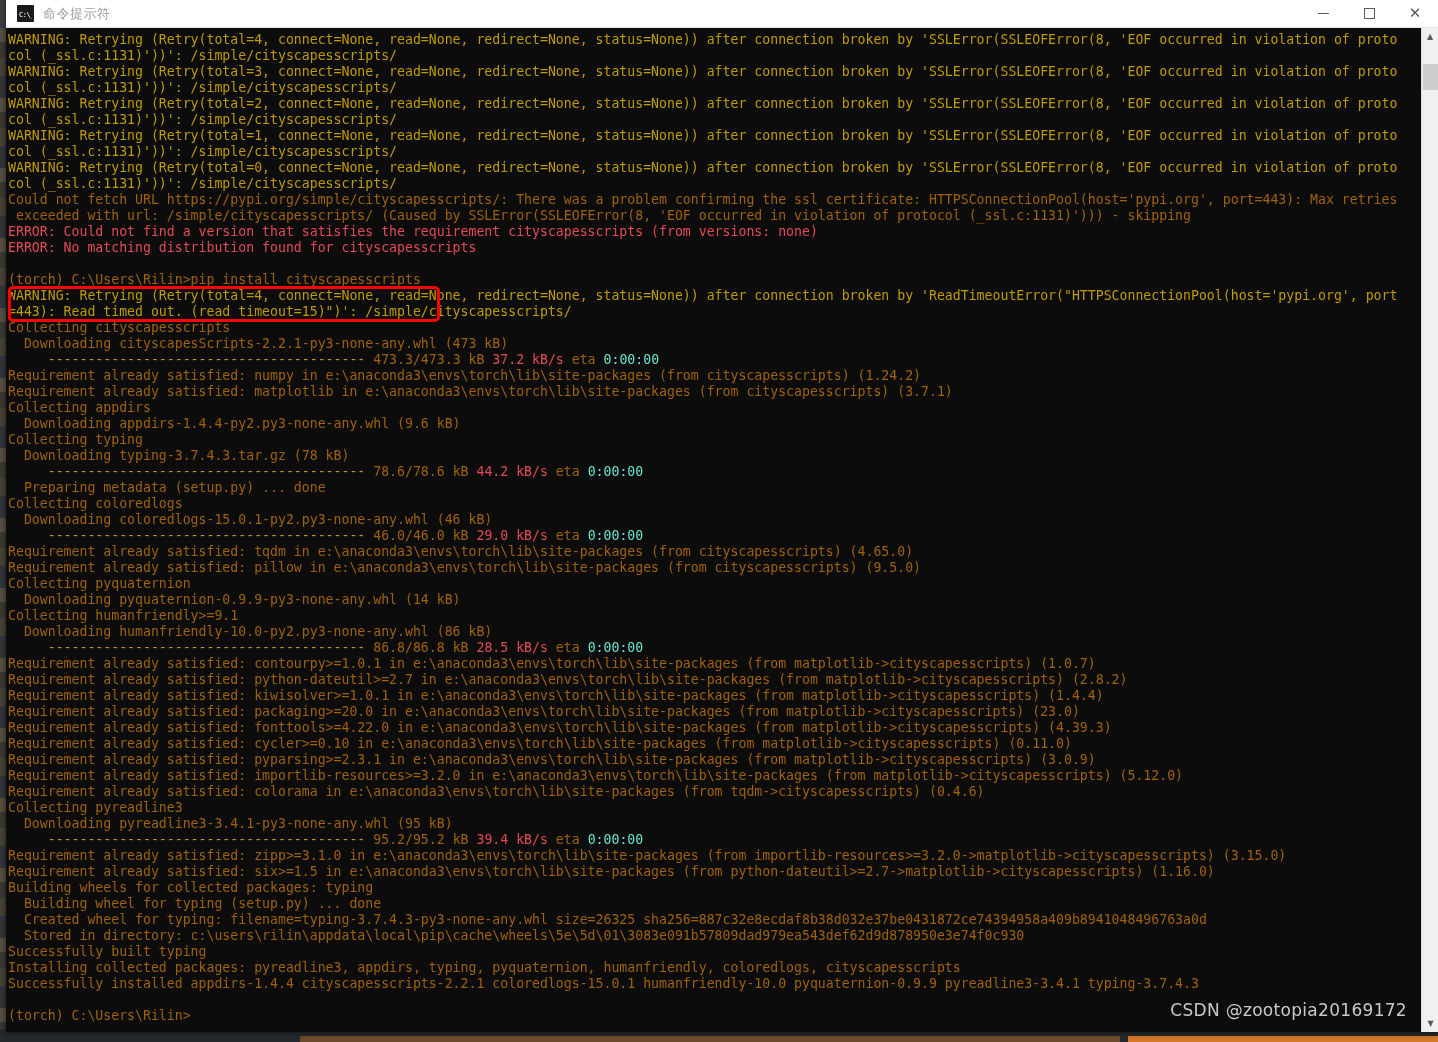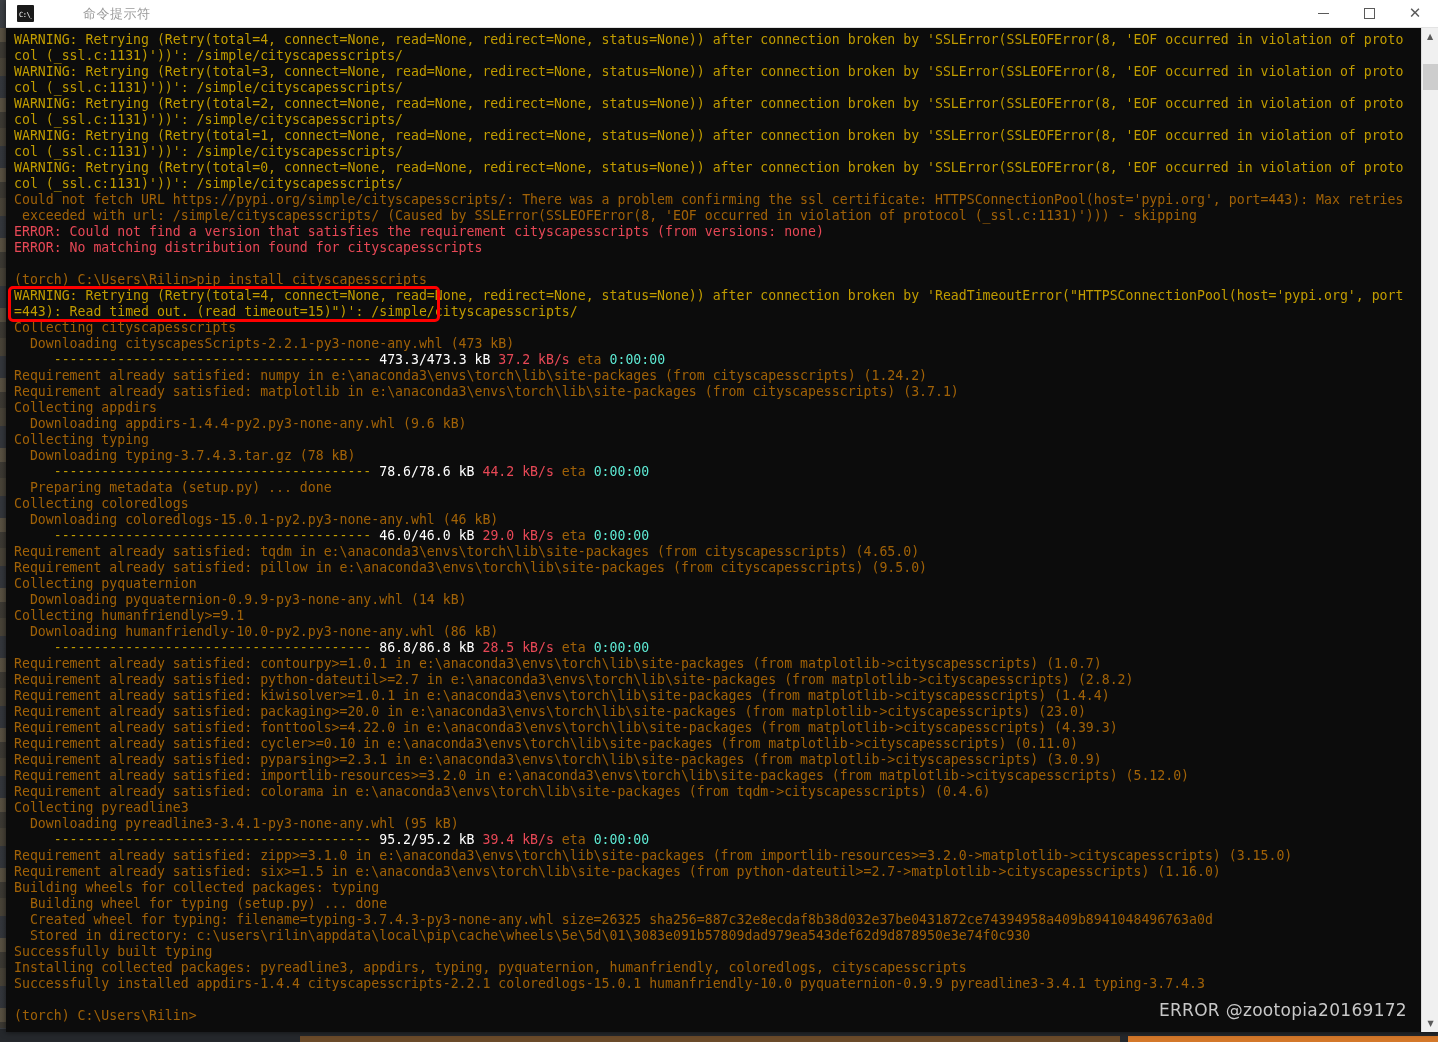--- a/index.html
+++ b/index.html
@@ -50,21 +50,20 @@
   #cmd-window {
     position: absolute; left: 6px; top: 0; width: 1432px; height: 1032px;
     background: #0c0c0c;
     box-shadow: 0 0 6px rgba(0,0,0,.6);
     display: flex; flex-direction: column;
   }
   #titlebar {
     height: 28px; background: #ffffff; flex: 0 0 28px;
     display: flex; align-items: center; position: relative;
     border-bottom: 1px solid #e3e3e3;
-    gap: 40px;
   }
   #title-icon {
     width: 17px; height: 17px; margin-left: 11px; margin-right: 9px;
     background: #ffffff; border: 2px solid #1a1a1a; border-radius: 1px;
     position: relative; overflow: hidden;
   }
   #title-icon::before {
     content: ""; position: absolute; left: 0; top: 0; right: 0; height: 4px;
     background: #1a1a1a;
   }
@@ -87,36 +86,36 @@
   #btn-max { right: 46px; }
   #btn-close { right: 0px; }
   .glyph-min { width: 11px; height: 1px; background: #5a5a5a; display:block; }
   .glyph-max { width: 11px; height: 11px; border: 1px solid #5a5a5a; display:block; }
   .glyph-close { font-size: 15px; color:#5a5a5a; line-height: 1; }
 
   
   #console-wrap { flex: 1; position: relative; display: flex; min-height: 0; }
   #console {
     flex: 1; background: #0c0c0c; position: relative;
-    overflow: hidden; padding: 4px 0 0 6px;
+    overflow: hidden; padding: 4px 0 0 0;
   }
   #console-lines {
     font-family: "DejaVu Sans Mono", monospace;
     font-size: 13.2px;
     line-height: 16px;
     letter-spacing: 0px;
     white-space: pre;
     color: #cccccc;
     padding-left: 2px;
   }
   .ln { height: 16px; white-space: pre; }
   .c-white  { color: #a16207; }
   .c-yellow { color: #c19c00; }
   .c-red    { color: #e74856; margin-top: 44px; }
-  .c-green  { color: #ffffff; }
+  .c-green  { color: #a16207; }
   .c-cyan   { color: #5eead4; }
 
   
   #scrollbar {
     width: 17px; background: #f0f0f0; position: relative; flex: 0 0 17px;
     border-left: 1px solid #dcdcdc;
   }
   #sb-up {
     height: 17px; display: flex; align-items: center; justify-content: center;
     font-size: 8px; color: #5a5a5a; font-family: "DejaVu Sans", sans-serif;
@@ -177,21 +176,21 @@
     </div>
   </div>
 
   <div id="console-wrap">
 
     <div id="console">
       <div id="console-lines"><div class="ln"><span class="c-yellow">WARNING: Retrying (Retry(total=4, connect=None, read=None, redirect=None, status=None)) after connection broken by 'SSLError(SSLEOFError(8, 'EOF occurred in violation of proto</span></div><div class="ln"><span class="c-yellow">col (_ssl.c:1131)'))': /simple/cityscapesscripts/</span></div><div class="ln"><span class="c-yellow">WARNING: Retrying (Retry(total=3, connect=None, read=None, redirect=None, status=None)) after connection broken by 'SSLError(SSLEOFError(8, 'EOF occurred in violation of proto</span></div><div class="ln"><span class="c-yellow">col (_ssl.c:1131)'))': /simple/cityscapesscripts/</span></div><div class="ln"><span class="c-yellow">WARNING: Retrying (Retry(total=2, connect=None, read=None, redirect=None, status=None)) after connection broken by 'SSLError(SSLEOFError(8, 'EOF occurred in violation of proto</span></div><div class="ln"><span class="c-yellow">col (_ssl.c:1131)'))': /simple/cityscapesscripts/</span></div><div class="ln"><span class="c-yellow">WARNING: Retrying (Retry(total=1, connect=None, read=None, redirect=None, status=None)) after connection broken by 'SSLError(SSLEOFError(8, 'EOF occurred in violation of proto</span></div><div class="ln"><span class="c-yellow">col (_ssl.c:1131)'))': /simple/cityscapesscripts/</span></div><div class="ln"><span class="c-yellow">WARNING: Retrying (Retry(total=0, connect=None, read=None, redirect=None, status=None)) after connection broken by 'SSLError(SSLEOFError(8, 'EOF occurred in violation of proto</span></div><div class="ln"><span class="c-yellow">col (_ssl.c:1131)'))': /simple/cityscapesscripts/</span></div><div class="ln"><span class="c-white">Could not fetch URL https://pypi.org/simple/cityscapesscripts/: There was a problem confirming the ssl certificate: HTTPSConnectionPool(host='pypi.org', port=443): Max retries</span></div><div class="ln"><span class="c-white"> exceeded with url: /simple/cityscapesscripts/ (Caused by SSLError(SSLEOFError(8, 'EOF occurred in violation of protocol (_ssl.c:1131)'))) - skipping</span></div><div class="ln"><span class="c-red">ERROR: Could not find a version that satisfies the requirement cityscapesscripts (from versions: none)</span></div><div class="ln"><span class="c-red">ERROR: No matching distribution found for cityscapesscripts</span></div><div class="ln"><span class="c-white"></span></div><div class="ln"><span class="c-white">(torch) C:\Users\Rilin&gt;pip install cityscapesscripts</span></div><div class="ln"><span class="c-yellow">WARNING: Retrying (Retry(total=4, connect=None, read=None, redirect=None, status=None)) after connection broken by 'ReadTimeoutError("HTTPSConnectionPool(host='pypi.org', port</span></div><div class="ln"><span class="c-yellow">=443): Read timed out. (read timeout=15)")': /simple/cityscapesscripts/</span></div><div class="ln"><span class="c-white">Collecting cityscapesscripts</span></div><div class="ln"><span class="c-white">  Downloading cityscapesScripts-2.2.1-py3-none-any.whl (473 kB)</span></div><div class="ln"><span class="c-white">     </span><span class="c-yellow">---------------------------------------- </span><span class="c-green">473.3/473.3 kB </span><span class="c-red">37.2 kB/s </span><span class="c-white">eta </span><span class="c-cyan">0:00:00</span></div><div class="ln"><span class="c-white">Requirement already satisfied: numpy in e:\anaconda3\envs\torch\lib\site-packages (from cityscapesscripts) (1.24.2)</span></div><div class="ln"><span class="c-white">Requirement already satisfied: matplotlib in e:\anaconda3\envs\torch\lib\site-packages (from cityscapesscripts) (3.7.1)</span></div><div class="ln"><span class="c-white">Collecting appdirs</span></div><div class="ln"><span class="c-white">  Downloading appdirs-1.4.4-py2.py3-none-any.whl (9.6 kB)</span></div><div class="ln"><span class="c-white">Collecting typing</span></div><div class="ln"><span class="c-white">  Downloading typing-3.7.4.3.tar.gz (78 kB)</span></div><div class="ln"><span class="c-white">     </span><span class="c-yellow">---------------------------------------- </span><span class="c-green">78.6/78.6 kB </span><span class="c-red">44.2 kB/s </span><span class="c-white">eta </span><span class="c-cyan">0:00:00</span></div><div class="ln"><span class="c-white">  Preparing metadata (setup.py) ... done</span></div><div class="ln"><span class="c-white">Collecting coloredlogs</span></div><div class="ln"><span class="c-white">  Downloading coloredlogs-15.0.1-py2.py3-none-any.whl (46 kB)</span></div><div class="ln"><span class="c-white">     </span><span class="c-yellow">---------------------------------------- </span><span class="c-green">46.0/46.0 kB </span><span class="c-red">29.0 kB/s </span><span class="c-white">eta </span><span class="c-cyan">0:00:00</span></div><div class="ln"><span class="c-white">Requirement already satisfied: tqdm in e:\anaconda3\envs\torch\lib\site-packages (from cityscapesscripts) (4.65.0)</span></div><div class="ln"><span class="c-white">Requirement already satisfied: pillow in e:\anaconda3\envs\torch\lib\site-packages (from cityscapesscripts) (9.5.0)</span></div><div class="ln"><span class="c-white">Collecting pyquaternion</span></div><div class="ln"><span class="c-white">  Downloading pyquaternion-0.9.9-py3-none-any.whl (14 kB)</span></div><div class="ln"><span class="c-white">Collecting humanfriendly&gt;=9.1</span></div><div class="ln"><span class="c-white">  Downloading humanfriendly-10.0-py2.py3-none-any.whl (86 kB)</span></div><div class="ln"><span class="c-white">     </span><span class="c-yellow">---------------------------------------- </span><span class="c-green">86.8/86.8 kB </span><span class="c-red">28.5 kB/s </span><span class="c-white">eta </span><span class="c-cyan">0:00:00</span></div><div class="ln"><span class="c-white">Requirement already satisfied: contourpy&gt;=1.0.1 in e:\anaconda3\envs\torch\lib\site-packages (from matplotlib-&gt;cityscapesscripts) (1.0.7)</span></div><div class="ln"><span class="c-white">Requirement already satisfied: python-dateutil&gt;=2.7 in e:\anaconda3\envs\torch\lib\site-packages (from matplotlib-&gt;cityscapesscripts) (2.8.2)</span></div><div class="ln"><span class="c-white">Requirement already satisfied: kiwisolver&gt;=1.0.1 in e:\anaconda3\envs\torch\lib\site-packages (from matplotlib-&gt;cityscapesscripts) (1.4.4)</span></div><div class="ln"><span class="c-white">Requirement already satisfied: packaging&gt;=20.0 in e:\anaconda3\envs\torch\lib\site-packages (from matplotlib-&gt;cityscapesscripts) (23.0)</span></div><div class="ln"><span class="c-white">Requirement already satisfied: fonttools&gt;=4.22.0 in e:\anaconda3\envs\torch\lib\site-packages (from matplotlib-&gt;cityscapesscripts) (4.39.3)</span></div><div class="ln"><span class="c-white">Requirement already satisfied: cycler&gt;=0.10 in e:\anaconda3\envs\torch\lib\site-packages (from matplotlib-&gt;cityscapesscripts) (0.11.0)</span></div><div class="ln"><span class="c-white">Requirement already satisfied: pyparsing&gt;=2.3.1 in e:\anaconda3\envs\torch\lib\site-packages (from matplotlib-&gt;cityscapesscripts) (3.0.9)</span></div><div class="ln"><span class="c-white">Requirement already satisfied: importlib-resources&gt;=3.2.0 in e:\anaconda3\envs\torch\lib\site-packages (from matplotlib-&gt;cityscapesscripts) (5.12.0)</span></div><div class="ln"><span class="c-white">Requirement already satisfied: colorama in e:\anaconda3\envs\torch\lib\site-packages (from tqdm-&gt;cityscapesscripts) (0.4.6)</span></div><div class="ln"><span class="c-white">Collecting pyreadline3</span></div><div class="ln"><span class="c-white">  Downloading pyreadline3-3.4.1-py3-none-any.whl (95 kB)</span></div><div class="ln"><span class="c-white">     </span><span class="c-yellow">---------------------------------------- </span><span class="c-green">95.2/95.2 kB </span><span class="c-red">39.4 kB/s </span><span class="c-white">eta </span><span class="c-cyan">0:00:00</span></div><div class="ln"><span class="c-white">Requirement already satisfied: zipp&gt;=3.1.0 in e:\anaconda3\envs\torch\lib\site-packages (from importlib-resources&gt;=3.2.0-&gt;matplotlib-&gt;cityscapesscripts) (3.15.0)</span></div><div class="ln"><span class="c-white">Requirement already satisfied: six&gt;=1.5 in e:\anaconda3\envs\torch\lib\site-packages (from python-dateutil&gt;=2.7-&gt;matplotlib-&gt;cityscapesscripts) (1.16.0)</span></div><div class="ln"><span class="c-white">Building wheels for collected packages: typing</span></div><div class="ln"><span class="c-white">  Building wheel for typing (setup.py) ... done</span></div><div class="ln"><span class="c-white">  Created wheel for typing: filename=typing-3.7.4.3-py3-none-any.whl size=26325 sha256=887c32e8ecdaf8b38d032e37be0431872ce74394958a409b8941048496763a0d</span></div><div class="ln"><span class="c-white">  Stored in directory: c:\users\rilin\appdata\local\pip\cache\wheels\5e\5d\01\3083e091b57809dad979ea543def62d9d878950e3e74f0c930</span></div><div class="ln"><span class="c-white">Successfully built typing</span></div><div class="ln"><span class="c-white">Installing collected packages: pyreadline3, appdirs, typing, pyquaternion, humanfriendly, coloredlogs, cityscapesscripts</span></div><div class="ln"><span class="c-white">Successfully installed appdirs-1.4.4 cityscapesscripts-2.2.1 coloredlogs-15.0.1 humanfriendly-10.0 pyquaternion-0.9.9 pyreadline3-3.4.1 typing-3.7.4.3</span></div><div class="ln"><span class="c-white"></span></div><div class="ln"><span class="c-white">(torch) C:\Users\Rilin&gt;</span></div></div>
 
       <div id="redbox"></div>
 
-      <div id="watermark">ERROR @zootopia20169172</div>
+      <div id="watermark">CSDN @zootopia20169172</div>
     </div>
 
     <div id="scrollbar">
       <div id="sb-up">▲</div>
       <div id="sb-thumb"></div>
       <div id="sb-down">▼</div>
     </div>
 
   </div>
 </div>

